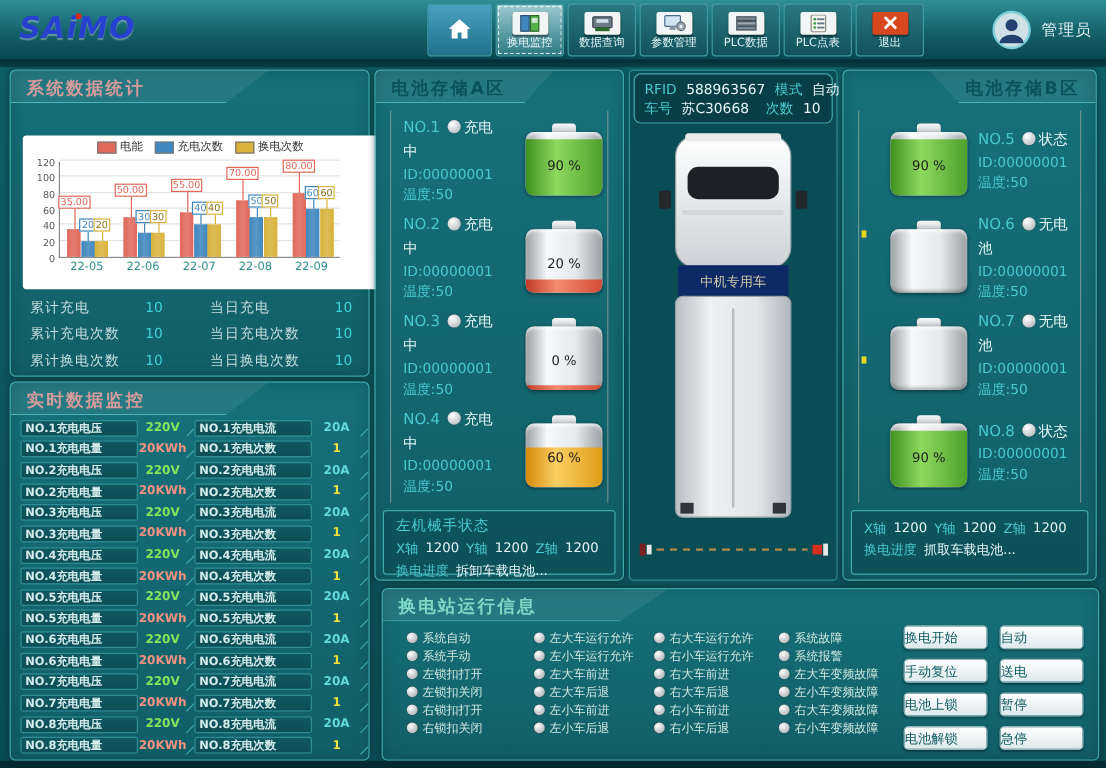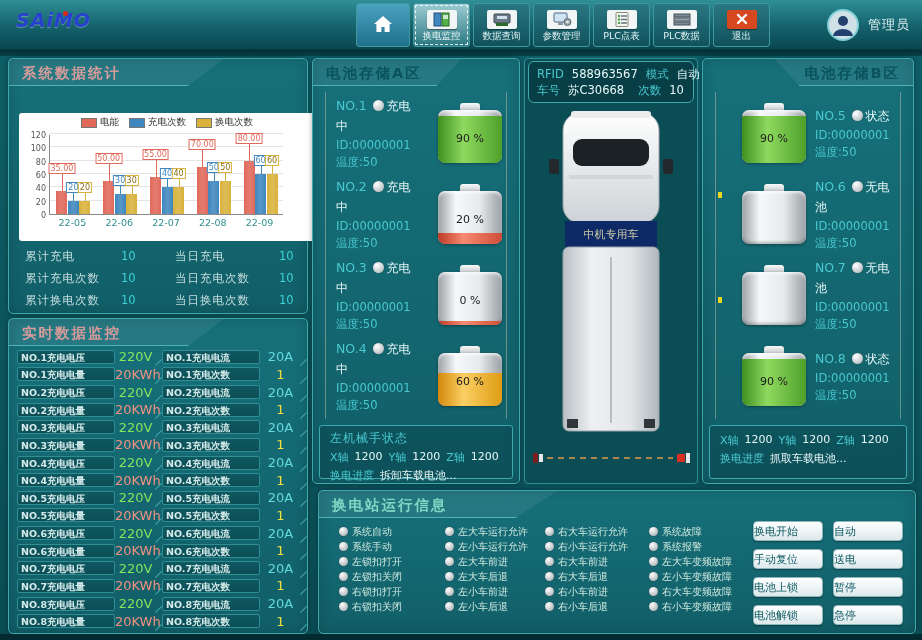--- a/index.html
+++ b/index.html
@@ -7,21 +7,21 @@
   body { font-family:"DejaVu Sans","Liberation Sans",sans-serif; background:#0b525a; }
   .app { position:relative; width:922px; height:640px;
          background:linear-gradient(180deg,#0e5f67 0%,#0c545c 60%,#0a4c54 100%); }
 
   
   .hdr { position:absolute; top:0; left:0; right:0; height:50px;
          background:linear-gradient(180deg,#2f8e96 0%,#14616b 55%,#0a4750 100%);
          border-bottom:1px solid #063840; }
   .hdr-strip { position:absolute; top:50px; left:0; right:0; height:6px;
                background:linear-gradient(180deg,#052e35,#07424b); }
-  .logo { position:absolute; left:16px; top:9px; font-size:19px; font-weight:bold;
+  .logo { position:absolute; left:16px; top:9px; font-size:25px; font-weight:bold;
           font-style:italic; color:#2741cf; letter-spacing:1px;
           text-shadow:0 1px 1px rgba(255,255,255,.35); }
   .logo .dot { position:absolute; left:47px; top:2px; width:5px; height:5px;
                background:#d82818; border-radius:50%; }
   .app-title { position:absolute; left:98px; top:11px; font-size:21px; font-weight:bold;
                color:#f2fbfb; letter-spacing:3px; text-shadow:0 1px 2px rgba(0,0,0,.5); }
   .nav { position:absolute; left:356px; top:3px; display:flex; gap:3px; }
   .navbtn { width:57px; height:44px; border:1px solid #3f98a0; border-radius:3px;
             background:linear-gradient(180deg,#2a7882,#10525c);
             display:flex; flex-direction:column; align-items:center; justify-content:center;
@@ -74,21 +74,21 @@
   .sum-v { font-size:11.5px; color:#3fd2d8; }
 
   
   .rt-rows { position:absolute; top:29px; left:8px; right:2px; bottom:3px;
              display:grid; grid-template-columns:1fr 1fr; column-gap:2px;
              grid-auto-flow:column; grid-template-rows:repeat(16,1fr); }
   .rrow { display:flex; align-items:center; }
   .rlabel { width:98px; height:14px; line-height:13px; padding-left:3px;
             background:linear-gradient(180deg,#0f5860,#0c4e56); border:1px solid #2f8d94;
             border-radius:2px; font-size:9.5px; color:#d6ecec; white-space:nowrap; overflow:hidden;font-weight:bold; }
-  .rval { width:41px; text-align:center; font-size:13px; font-weight:normal; position:relative; }
+  .rval { width:41px; text-align:center; font-size:10px; font-weight:bold; position:relative; }
   .rval::after { content:''; position:absolute; right:-7px; bottom:1px; width:9px; height:1px;
                  background:#3fa8ac; transform:rotate(-45deg); }
 
   
   .slots { position:absolute; top:33px; left:12px; right:12px; bottom:64px;
            border-left:1px solid rgba(216,198,178,.45); border-right:1px solid rgba(216,198,178,.45); }
   .slot { display:flex; align-items:center; height:81px; padding:0 4px; }
   .slot-text { flex:1; padding-left:6px; }
   .slot.mir .slot-text { padding-left:9px; }
   .bno { color:#49c8d0; font-size:12.5px; margin-right:3px; }
@@ -197,41 +197,41 @@
             <circle cx="16.5" cy="10" r="3.5" fill="#9aa6ae" stroke="#5a6a72"></circle>
             <circle cx="16.5" cy="10" r="1.3" fill="#e8f0f4"></circle>
           </svg>
         </span>
         <span class="navlab">参数管理</span>
       </div>
 
       <div class="navbtn">
         <span class="tile">
           <svg width="22" height="15" viewBox="0 0 22 15">
+            <rect x="3" y="2" width="16" height="3" fill="#7a8a96" stroke="#46525c"></rect>
+            <rect x="3" y="6" width="16" height="3" fill="#9aa8b2" stroke="#46525c"></rect>
+            <rect x="3" y="10" width="16" height="3" fill="#7a8a96" stroke="#46525c"></rect>
+          </svg>
+        </span>
+        <span class="navlab">PLC数据</span>
+      </div>
+
+      <div class="navbtn">
+        <span class="tile">
+          <svg width="22" height="15" viewBox="0 0 22 15">
             <rect x="5" y="0.5" width="12" height="14" rx="1" fill="#f8f8f4" stroke="#8a8a7a"></rect>
             <circle cx="8" cy="4" r="1.2" fill="#3fa048"></circle>
               <rect x="10" y="3.2" width="6" height="1.6" fill="#6a7a86"></rect>
             <circle cx="8" cy="7.5" r="1.2" fill="#3fa048"></circle>
               <rect x="10" y="6.7" width="6" height="1.6" fill="#6a7a86"></rect>
             <circle cx="8" cy="11" r="1.2" fill="#3fa048"></circle>
               <rect x="10" y="10.2" width="6" height="1.6" fill="#6a7a86"></rect>
           </svg>
         </span>
         <span class="navlab">PLC点表</span>
-      </div>
-
-      <div class="navbtn">
-        <span class="tile">
-          <svg width="22" height="15" viewBox="0 0 22 15">
-            <rect x="3" y="2" width="16" height="3" fill="#7a8a96" stroke="#46525c"></rect>
-            <rect x="3" y="6" width="16" height="3" fill="#9aa8b2" stroke="#46525c"></rect>
-            <rect x="3" y="10" width="16" height="3" fill="#7a8a96" stroke="#46525c"></rect>
-          </svg>
-        </span>
-        <span class="navlab">PLC数据</span>
       </div>
 
       <div class="navbtn">
         <span class="tile red">
           <svg width="14" height="14" viewBox="0 0 14 14">
             <path d="M3 3 11 11 M11 3 3 11" stroke="#ffffff" stroke-width="2.4" stroke-linecap="round"></path>
           </svg>
         </span>
         <span class="navlab">退出</span>
       </div>

